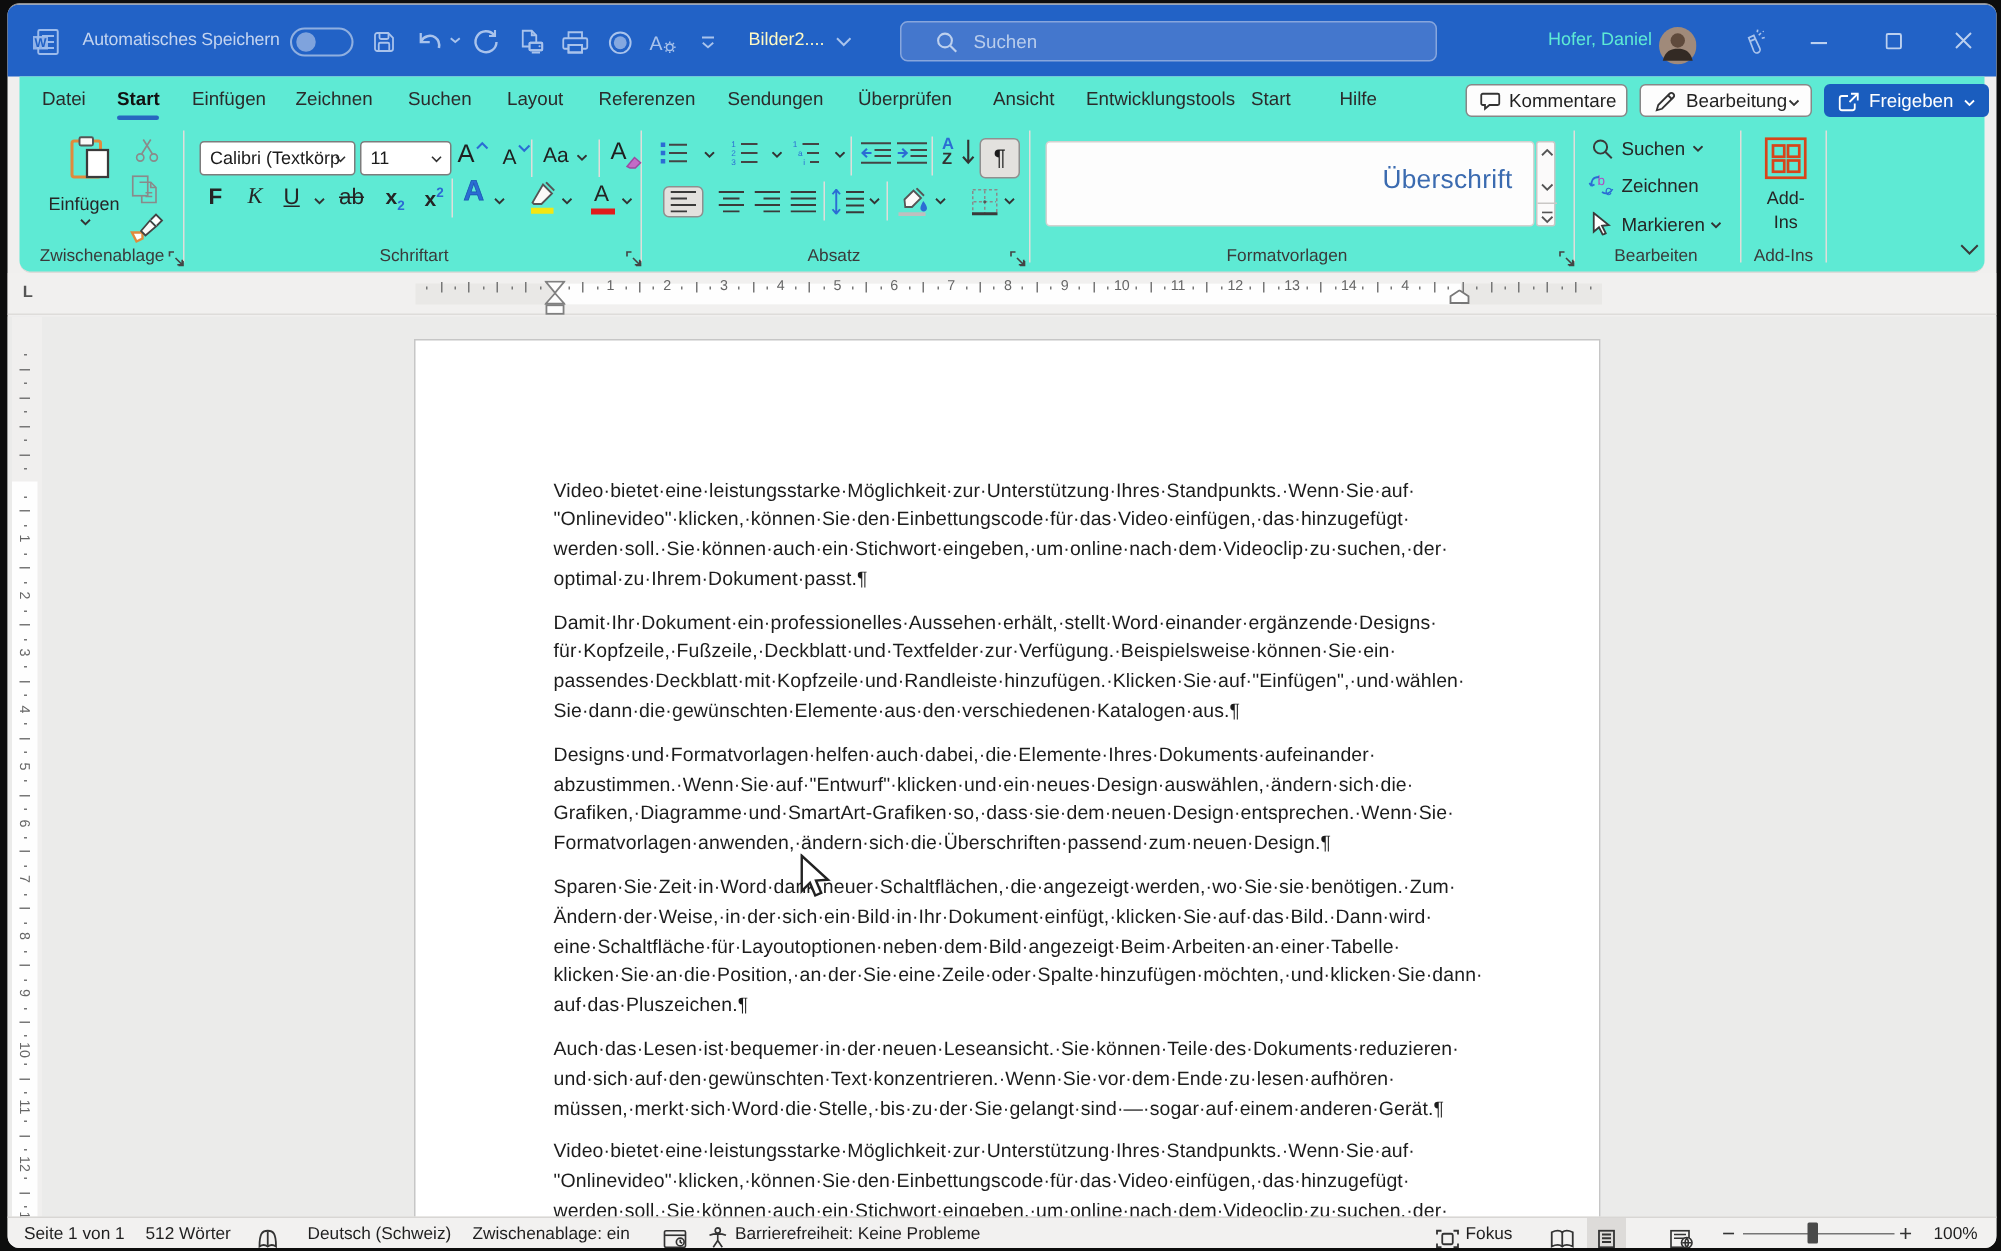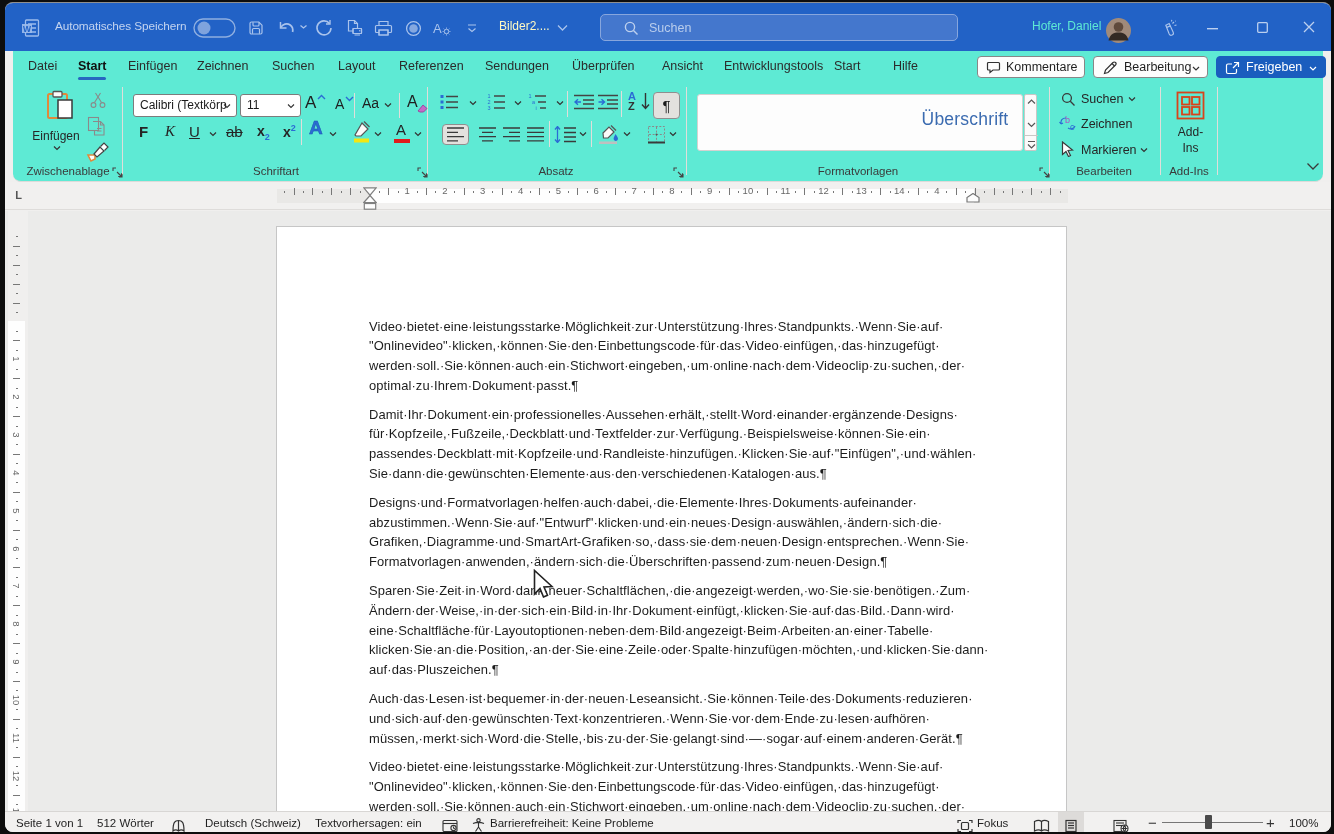--- a/index.html
+++ b/index.html
@@ -653,21 +653,21 @@
   </div>
 
   <div id="statusbar">
     <div class="sb" style="left:11px">Seite 1 von 1</div>
     <div class="sb" style="left:92px">512 Wörter</div>
     <svg class="sb" style="left:166px;top:4px" width="15" height="14" viewBox="0 0 15 14" fill="none" stroke="#333" stroke-width="1.2">
       <path d="M2 12 C2 3 4 1.5 7.5 1.5 C11 1.5 13 3 13 12 C11 10.5 9.5 10.5 7.5 12 C5.5 10.5 4 10.5 2 12 Z"></path>
       <path d="M7.5 2 V11.5"></path>
     </svg>
     <div class="sb" style="left:200px">Deutsch (Schweiz)</div>
-    <div class="sb" style="left:310px">Textvorhersagen: ein</div>
+    <div class="sb" style="left:310px">Zwischenablage: ein</div>
     <svg class="sb" style="left:437px;top:4px" width="16" height="13" viewBox="0 0 16 13" fill="none" stroke="#333" stroke-width="1.1">
       <rect x="1" y="1" width="14" height="11" rx="1"></rect>
       <line x1="1" y1="4" x2="15" y2="4"></line>
       <circle cx="11.5" cy="8.5" r="2.6"></circle>
       <path d="M11.5 7 V8.5 L12.8 9.3"></path>
     </svg>
     <svg class="sb" style="left:466px;top:3px" width="15" height="15" viewBox="0 0 15 15" fill="none" stroke="#333" stroke-width="1.1">
       <circle cx="7.5" cy="2.8" r="1.7"></circle>
       <path d="M2 6 C5 4.8 10 4.8 13 6 M7.5 5.5 V9.5 M7.5 9.5 L4.5 14 M7.5 9.5 L10.5 14"></path>
     </svg>

